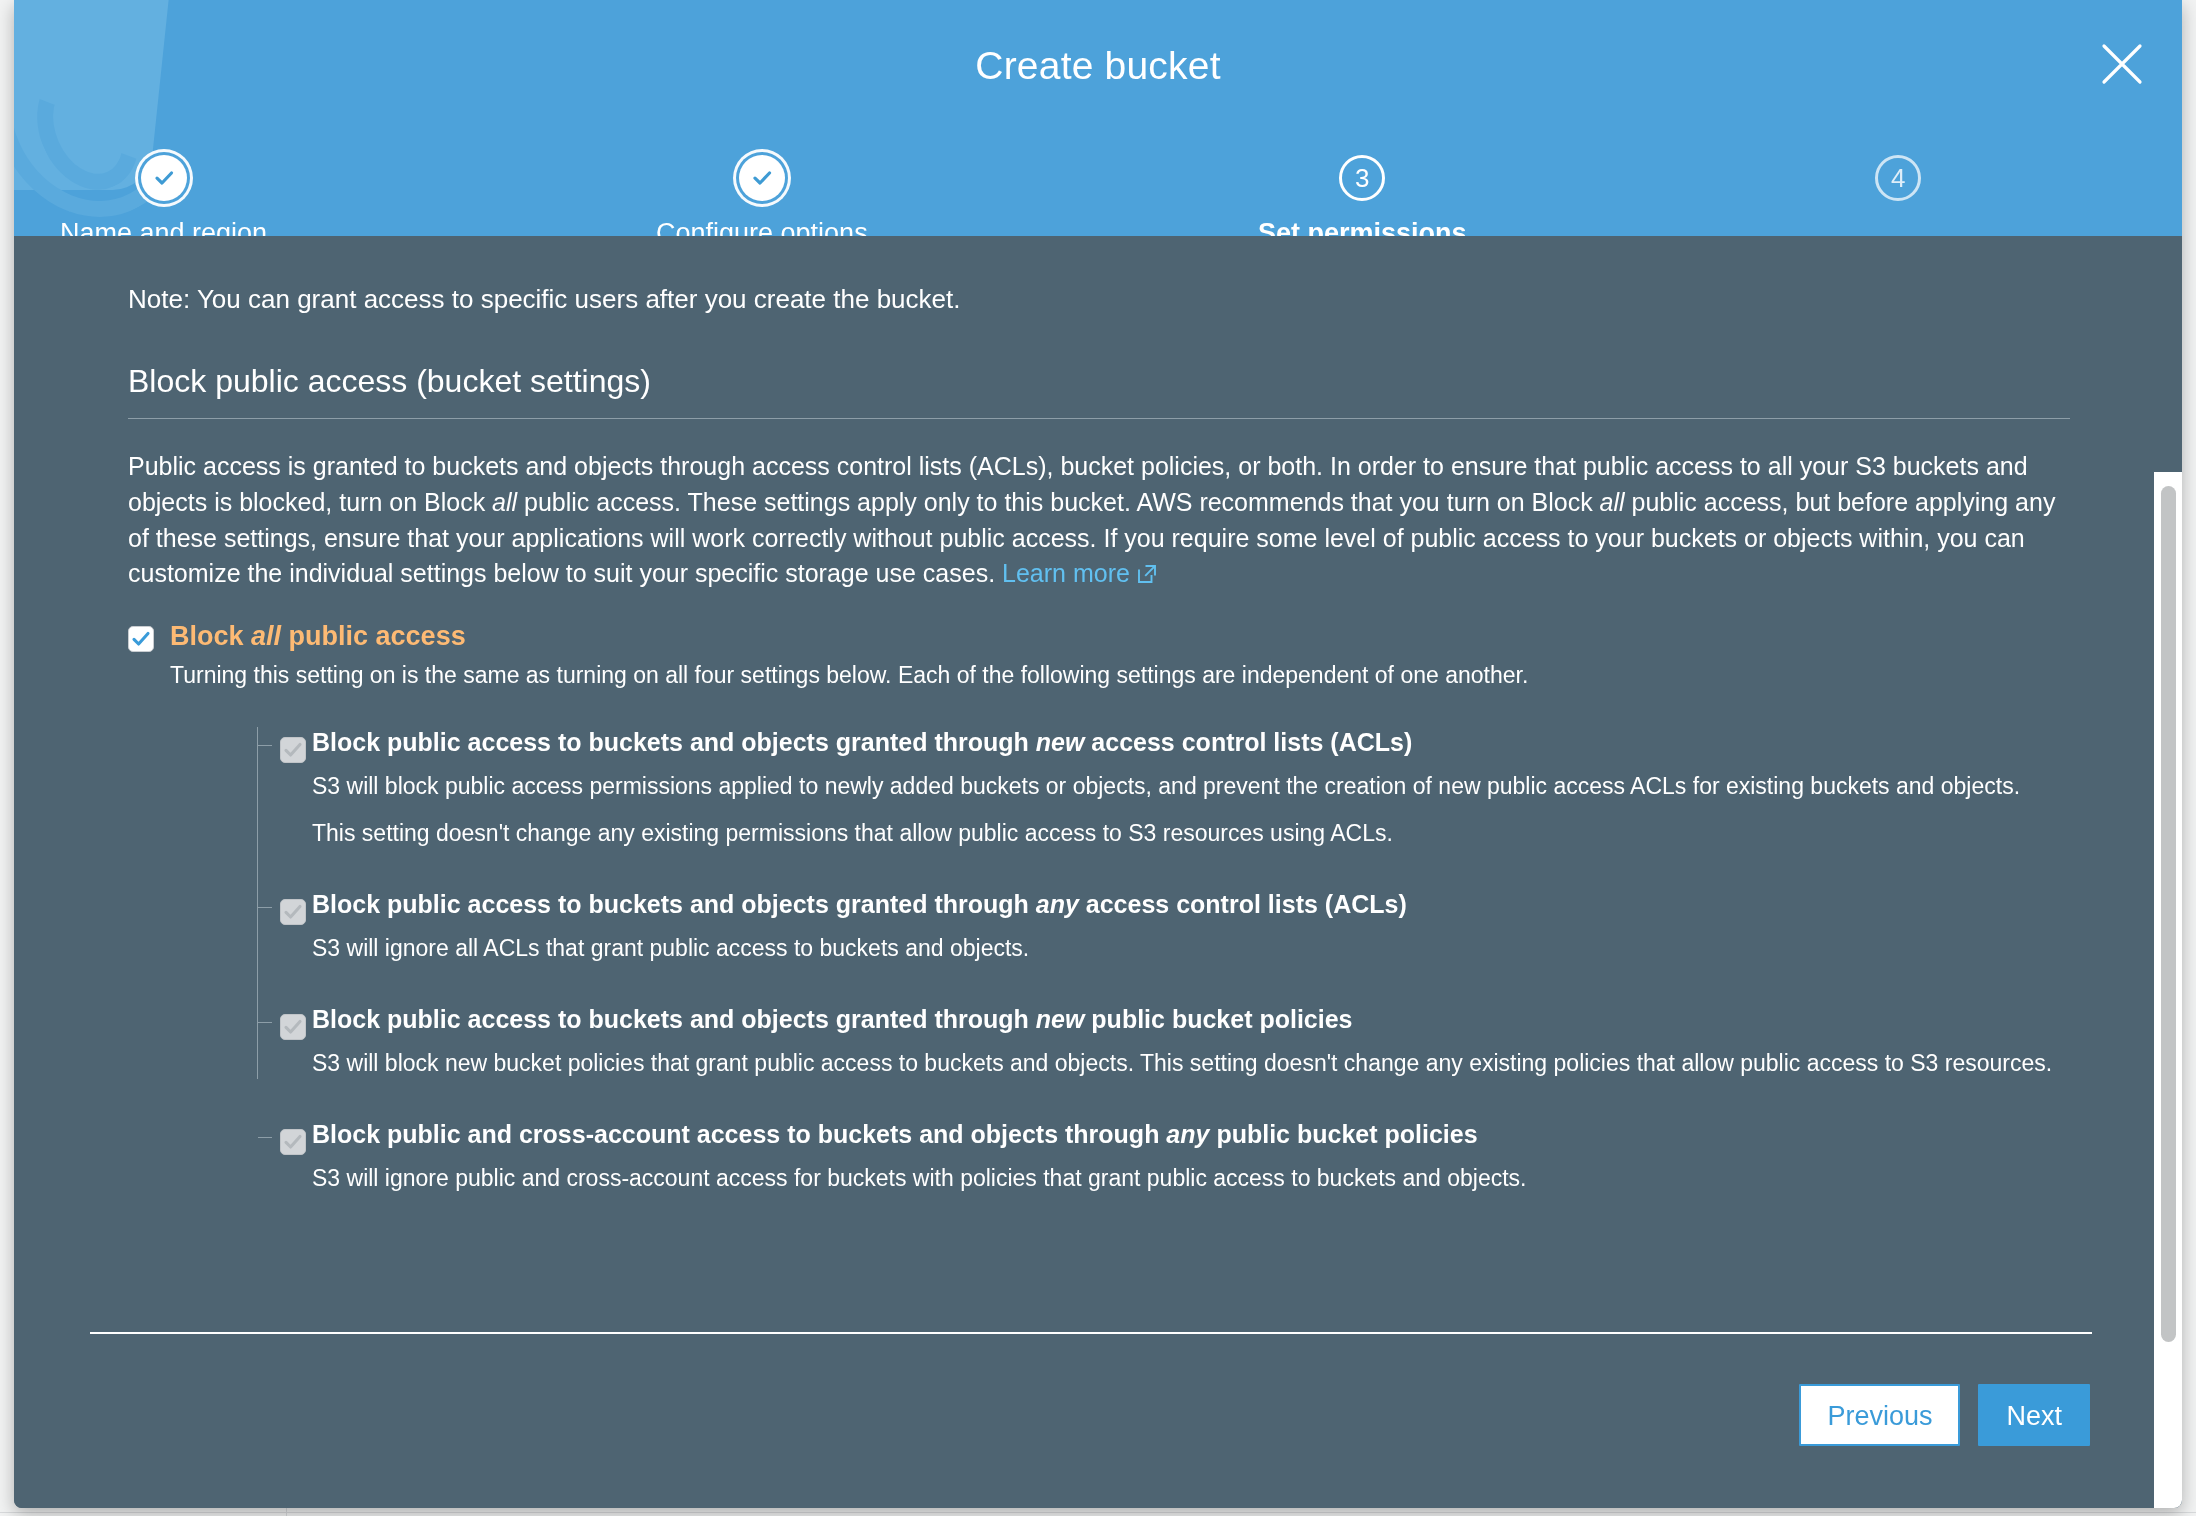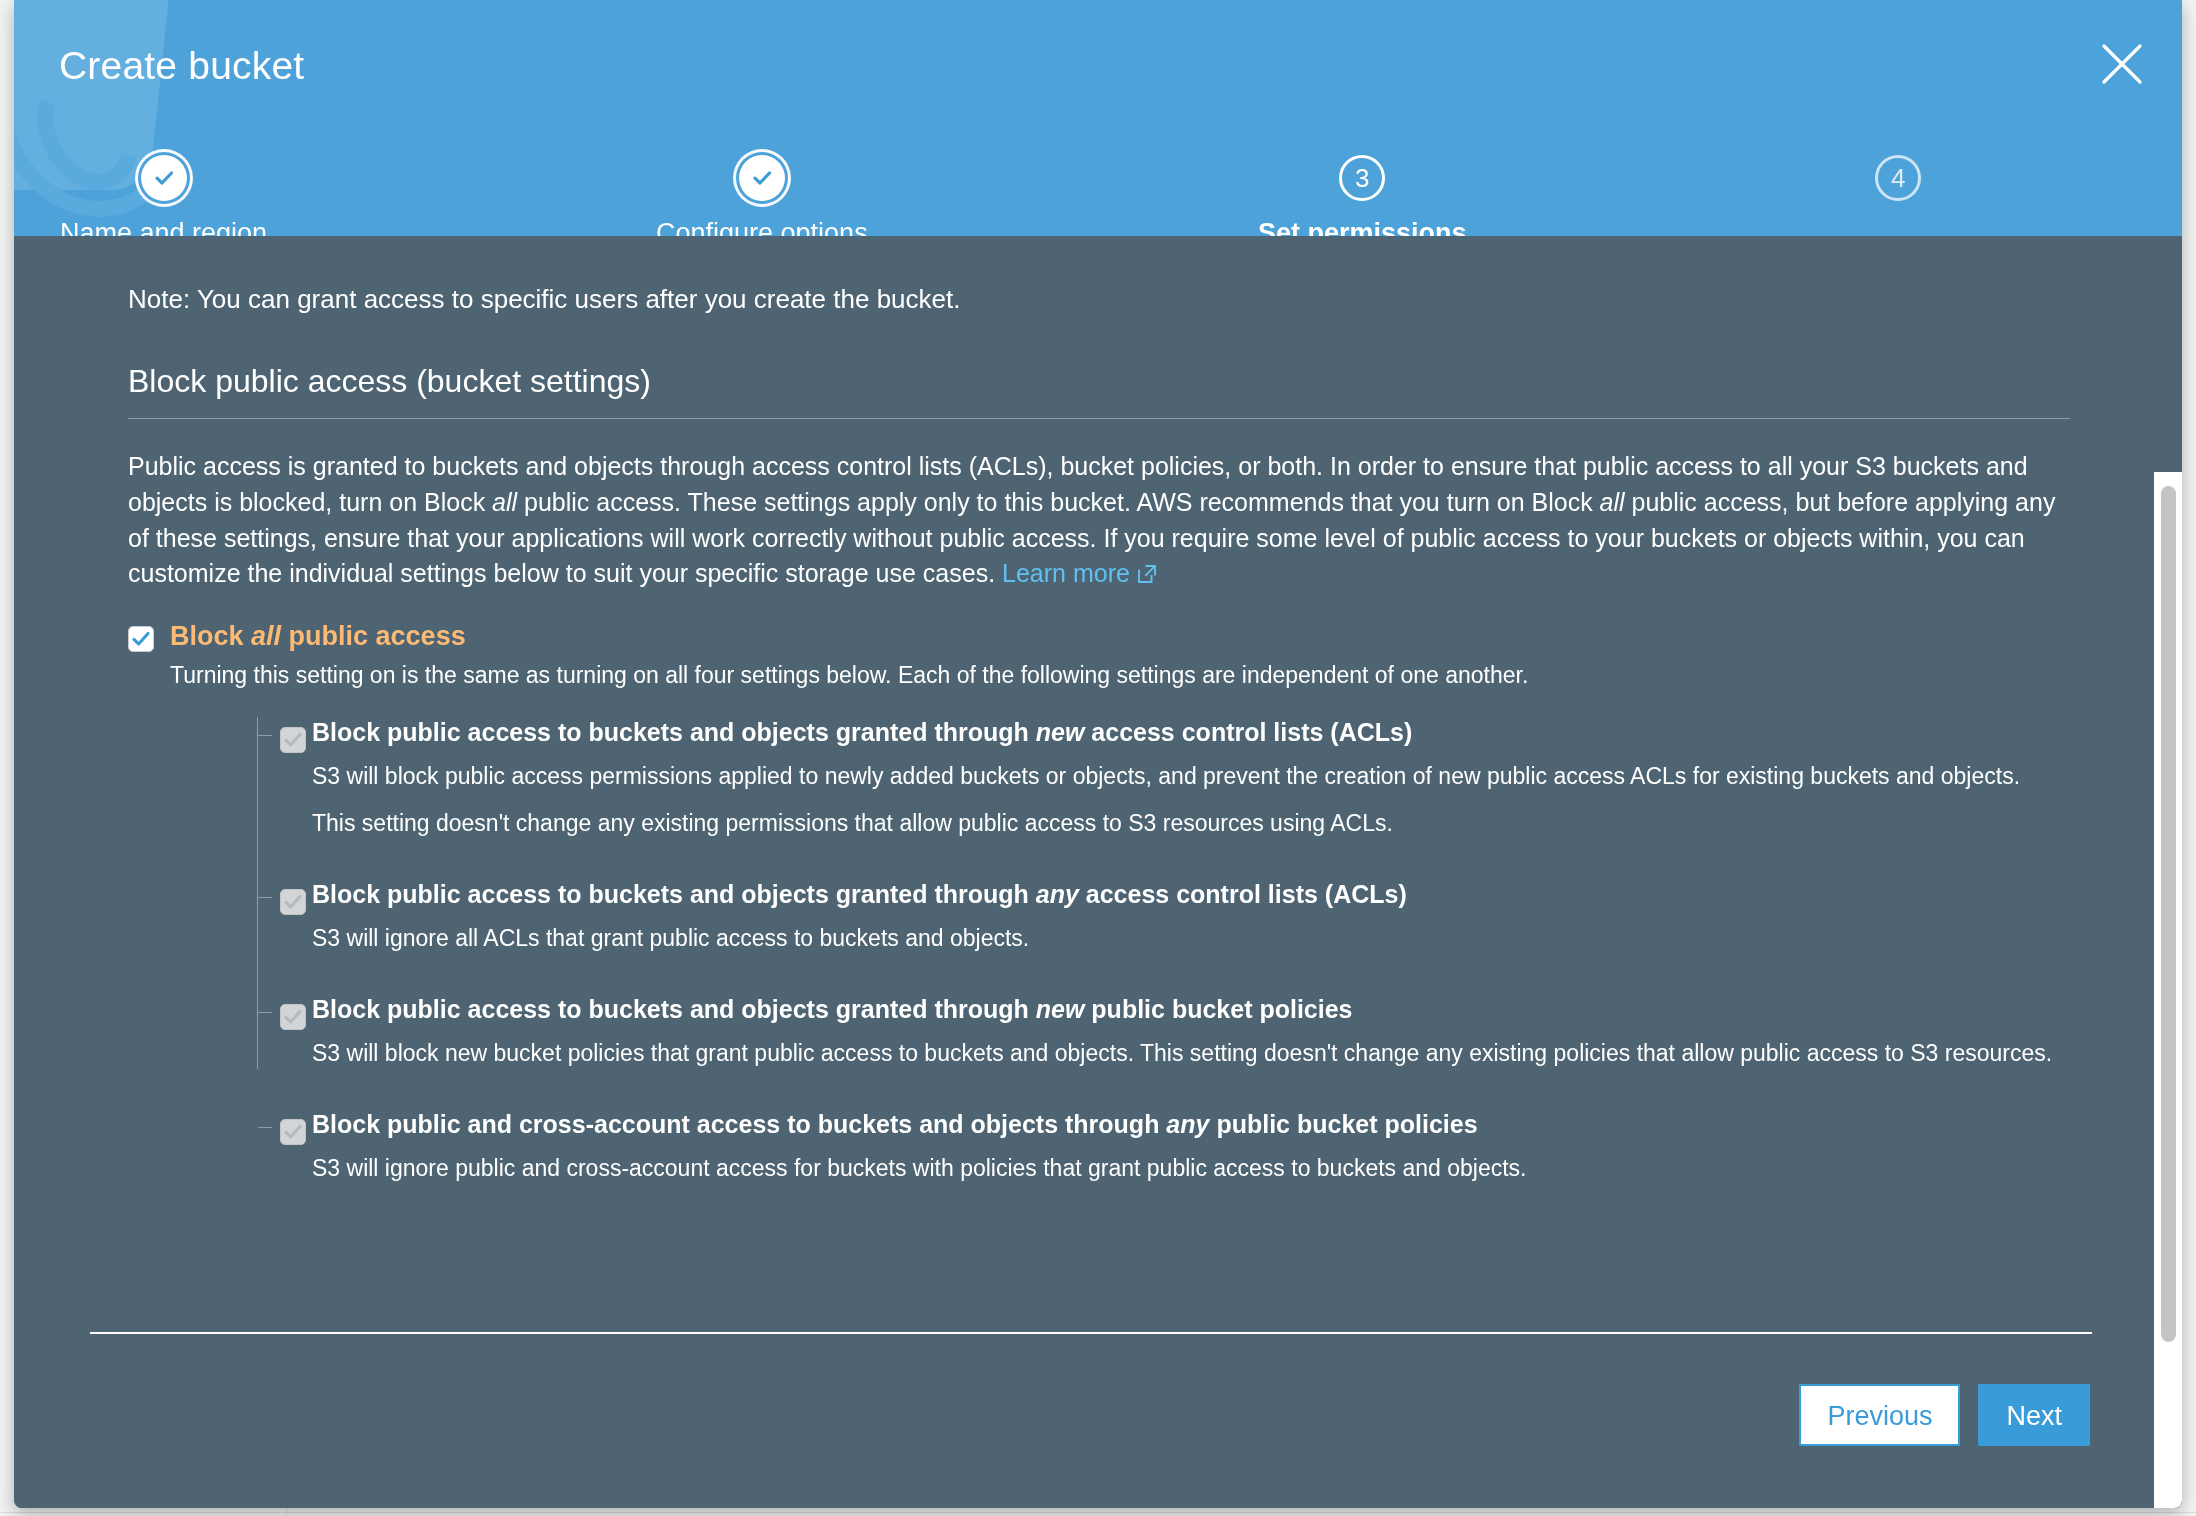--- a/index.html
+++ b/index.html
@@ -78,25 +78,25 @@
     border-right-color: transparent;
     border-top-color: transparent;
   }
   .wm-s1 { left: 54px; top: 150px; width: 180px; height: 210px; transform: rotate(-28deg); }
   .wm-s2 { left: 96px; top: 206px; width: 96px; height: 126px; transform: rotate(-24deg); }
 
   .modal-title {
     position: absolute;
     left: 0; right: 0;
     top: 44px;
+    text-align: center;
     color: #ffffff;
     font-size: 39px;
     font-weight: 400;
     letter-spacing: .2px;
-    padding-left: 45px;
   }
 
   .close-btn {
     position: absolute;
     right: 34px;
     top: 38px;
     width: 52px;
     height: 52px;
     cursor: pointer;
     background: none;
@@ -242,21 +242,21 @@
   .master-desc {
     color: #ffffff;
     font-size: 23px;
     margin: 10px 0 0 42px;
   }
 
   
   .sub-list {
     position: relative;
     margin-left: 42px;
-    margin-top: 28px;
+    margin-top: 38px;
   }
   .sub-tree {
     position: absolute;
     left: 87px;
     top: 0;
     width: 1px;
     background: #8d9ea8;
     height: 352px;
   }
   .sub-item {

